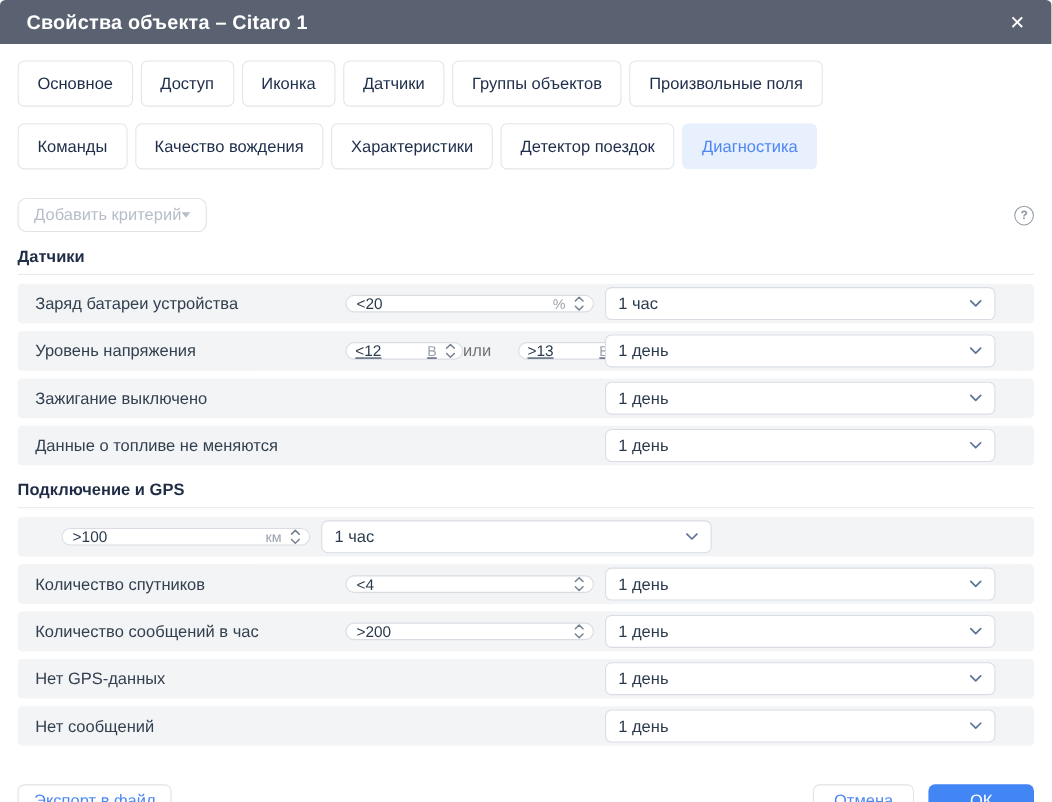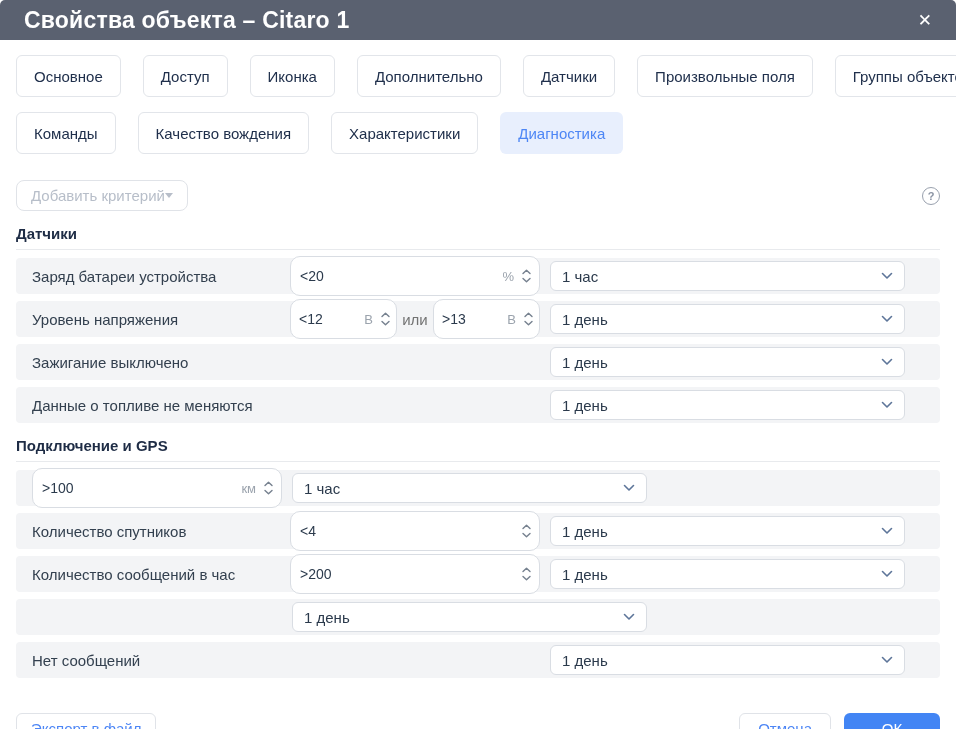--- a/index.html
+++ b/index.html
@@ -13,25 +13,25 @@
   .dialog { width: 956px; height: 729px; background: #fff; display: flex; flex-direction: column; }
 
   
   .titlebar {
     height: 40px; flex: none;
     background: var(--titlebar, #5a6170);
     display: flex; align-items: center; justify-content: space-between;
     padding: 0 18px 0 24px;
     border-radius: 5px 5px 0 0;
   }
-  .titlebar .title { color: #fff; font-size: 23px; font-weight: 700; letter-spacing: .2px; }
+  .titlebar .title { color: #fff; font-size: 18px; font-weight: 700; letter-spacing: .2px; }
   .close-btn { background: none; border: none; cursor: pointer; color: #fff; font-size: 17px; line-height: 1; padding: 4px 6px; }
 
   
-  .tab-bar { display: flex; gap: 22px; margin: 15px 16px 0 16px; }
+  .tab-bar { display: flex; gap: 7px; margin: 15px 16px 0 16px; }
   .tab {
     height: 42px; padding: 0 17px;
     background: #fff; border: 1px solid #e2e5ea; border-radius: 6px;
     font-family: "Liberation Sans", sans-serif;
     font-size: 15px; font-weight: 500; color: #20304c;
     cursor: pointer; white-space: nowrap;
   }
   .tab.active { background: var(--active-tab-bg, #e8effd); border-color: transparent; color: var(--accent, #4d86f5); text-align: right; }
 
   .top-divider { height: 1px; background: #d8dbdf; margin-top: 10px; }
@@ -61,27 +61,28 @@
   .crit-row {
     display: flex; align-items: center;
     height: 36px; margin: 0 16px 7px;
     background: var(--row-bg, #f3f4f6);
     border-radius: 4px; padding-left: 16px;
   }
   .crit-label { flex: none; width: 258px; font-size: 15px; color: #33404f; }
   .crit-slot { flex: none; width: 250px; display: flex; align-items: center; }
 
   .num-input {
-    height: 40px; background: #fff;
+    height: 16px; background: #fff;
     border: 1px solid #d9dde3; border-radius: 10px;
     display: flex; align-items: center;
     padding: 0 8px 0 9px; flex: 1; min-width: 0;
     cursor: text;
-  }
-  .num-input.double { flex: none; width: 107px; padding: 0 6px 0 8px; }
+    margin-left: 24px;
+  }
+  .num-input.double { flex: none; width: 107px; padding: 0 6px 0 8px; text-decoration: underline; }
   .num-input .val { font-size: 14px; color: #2b3a4c; white-space: nowrap; }
   .num-input .unit { margin-left: auto; font-size: 13px; color: #9ba3ad; }
   .stepper { display: flex; flex-direction: column; gap: 2px; margin-left: 8px; flex: none; }
   .stepper.push { margin-left: auto; }
   .step { display: block; height: 6px; line-height: 0; cursor: pointer; }
 
   .or { flex: 1; text-align: center; font-size: 15px; color: #737373; }
 
   .crit-select {
     flex: none; width: 355px; height: 30px; margin-left: 10px;
@@ -116,29 +117,29 @@
     <span class="title">Свойства объекта – Citaro 1</span>
     <button class="close-btn">
       <span>✕</span>
     </button>
   </div>
 
   <div class="tab-bar">
       <button class="tab">Основное</button>
       <button class="tab">Доступ</button>
       <button class="tab">Иконка</button>
-      <button class="tab">Дополнительно</button>
       <button class="tab">Датчики</button>
+      <button class="tab">Группы объектов</button>
       <button class="tab">Произвольные поля</button>
-      <button class="tab">Группы объектов</button>
     </div>
   <div class="tab-bar">
       <button class="tab">Команды</button>
       <button class="tab">Качество вождения</button>
       <button class="tab">Характеристики</button>
+      <button class="tab">Детектор поездок</button>
       <button class="tab active">Диагностика</button>
     </div>
 
   <div class="top-divider"></div>
 
   <div class="toolbar">
     <button class="add-criterion">
       <span>Добавить критерий</span>
       <span class="caret-down"></span>
     </button>
@@ -305,20 +306,21 @@
         <div class="crit-select">
           <span class="sel-val">1 день</span>
           <span class="sel-chevron">
             <svg width="12" height="8" viewBox="0 0 12 8">
               <path d="M1.5 1.5 L6 6 L10.5 1.5" stroke="#5d7599" stroke-width="1.6" fill="none" stroke-linecap="round" stroke-linejoin="round"></path>
             </svg>
           </span>
         </div>
       </div>
       <div class="crit-row">
+        <span class="crit-label">Нет GPS-данных</span>
         <div class="crit-slot"></div>
         <div class="crit-select">
           <span class="sel-val">1 день</span>
           <span class="sel-chevron">
             <svg width="12" height="8" viewBox="0 0 12 8">
               <path d="M1.5 1.5 L6 6 L10.5 1.5" stroke="#5d7599" stroke-width="1.6" fill="none" stroke-linecap="round" stroke-linejoin="round"></path>
             </svg>
           </span>
         </div>
       </div>

